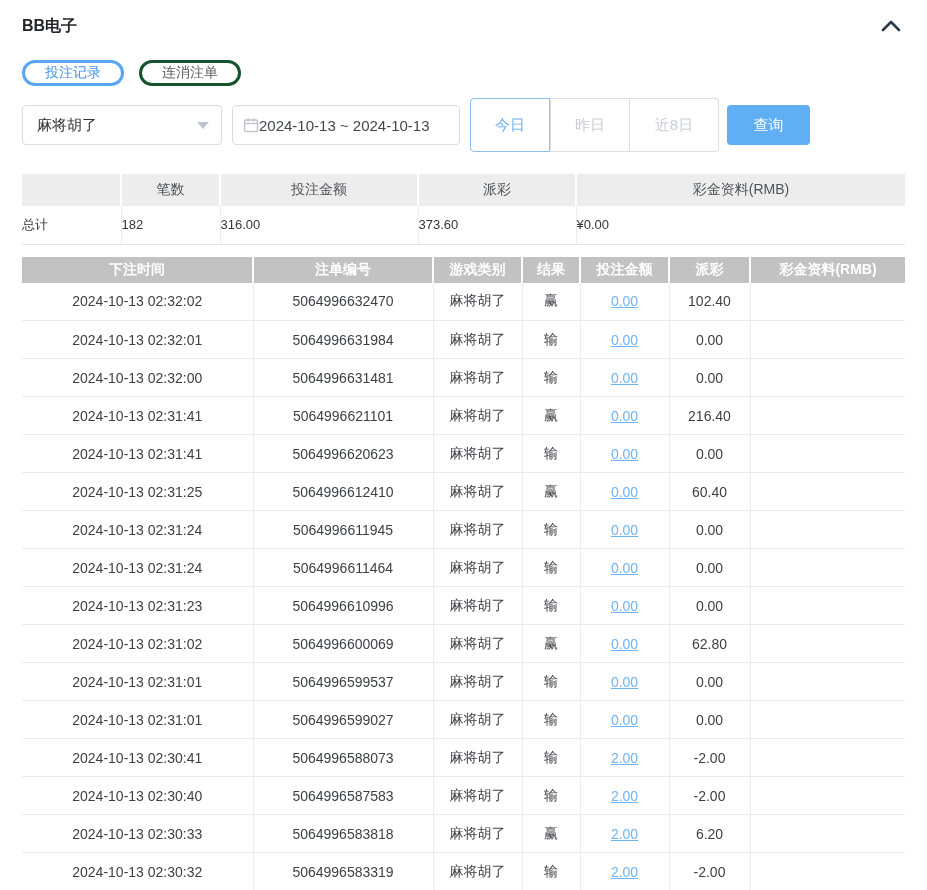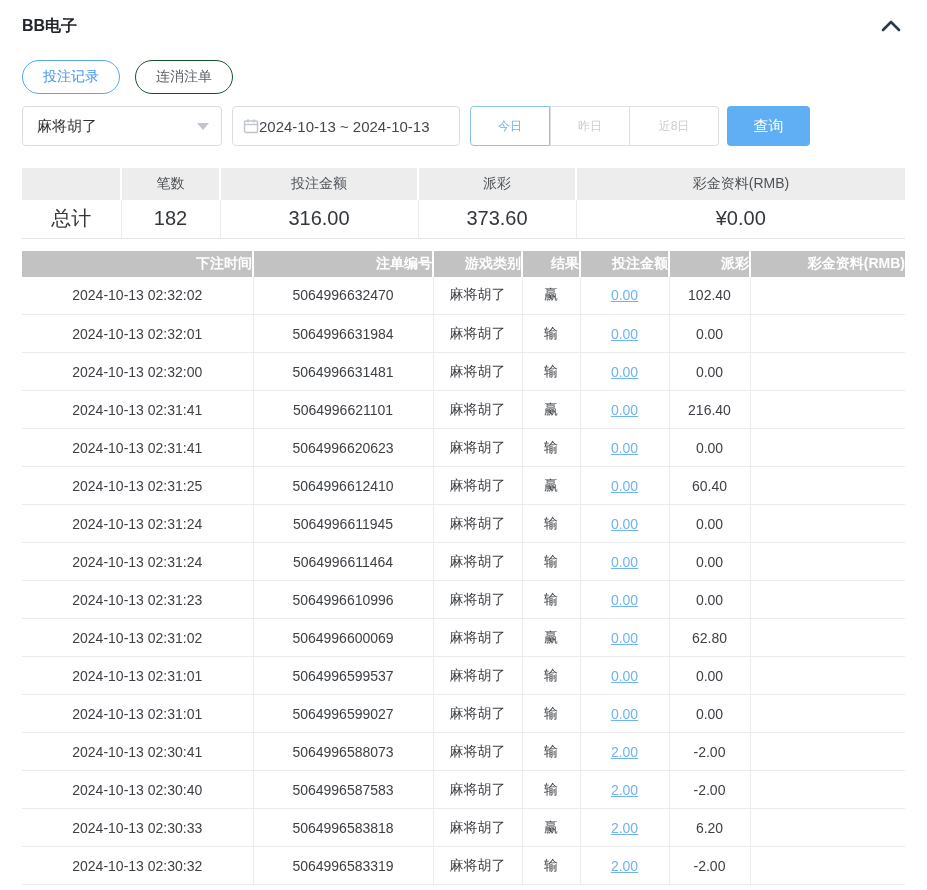--- a/index.html
+++ b/index.html
@@ -12,22 +12,22 @@
   .page { padding: 16px 22px 0 22px; }
 
   
   .panel-header { display: flex; justify-content: space-between; height: 22px; }
   .panel-title { font-size: 16px; font-weight: bold; color: #23262b; }
   .collapse-btn { width: 24px; height: 20px; display: flex; align-items: center; justify-content: center; cursor: pointer; margin-right: 2px; }
 
   
   .tabs { margin-top: 22px; display: flex; gap: 15px; }
   .tab {
-    height: 34px; padding: 0 20px; border-radius: 18px; background: #fff;
-    border: 1px solid #14532d; color: #5a5e66; font-size: 14px; cursor: pointer;
+    height: 26px; padding: 0 20px; border-radius: 18px; background: #fff;
+    border: 3px solid #14532d; color: #5a5e66; font-size: 14px; cursor: pointer;
     font-family: inherit;
   }
   .tab.active { border-color: #58a6f2; color: #3f95ef; }
 
   
   .filter-row { margin-top: 12px; display: flex; align-items: center; }
   .select-box {
     width: 200px; height: 40px; border: 1px solid #d9dce3; border-radius: 4px;
     display: flex; align-items: center; justify-content: space-between;
     padding: 0 12px 0 14px; cursor: pointer; color: #303133; font-size: 15px;
@@ -36,52 +36,52 @@
     width: 0; height: 0; border-left: 6px solid transparent; border-right: 6px solid transparent;
     border-top: 7px solid #c0c4cc;
   }
   .date-box {
     margin-left: 10px; width: 228px; height: 40px; border: 1px solid #d9dce3; border-radius: 4px;
     display: flex; align-items: center; padding: 0 10px; cursor: pointer;
     color: #43474d; font-size: 15px; white-space: nowrap;
   }
   .btn-group { display: flex; margin-left: 10px; }
   .qbtn {
-    height: 40px; width: 80px; background: #fff; border: 1px solid #dcdfe6;
-    color: #c8cdd4; font-size: 12px; cursor: pointer; font-family: inherit;
+    height: 54px; width: 80px; background: #fff; border: 1px solid #dcdfe6;
+    color: #c8cdd4; font-size: 15px; cursor: pointer; font-family: inherit;
   }
   .qbtn + .qbtn { border-left: none; }
   .qbtn.first { border-radius: 4px 0 0 4px; }
   .qbtn.last { border-radius: 0 4px 4px 0; width: 89px; }
   .qbtn.active { border: 1px solid #8cc0f2; color: #6fb0ef; }
   .qbtn.active + .qbtn { border-left: 1px solid #dcdfe6; }
   .search-btn {
     margin-left: 8px; width: 83px; height: 40px; border: none; border-radius: 4px;
     background: #60aef3; color: #fff; font-size: 15px; cursor: pointer; font-family: inherit;
   }
 
   
   table { border-collapse: collapse; table-layout: fixed; width: 883px; }
   .summary { margin-top: 22px; }
   .summary th {
     background: #ededed; height: 32px; font-weight: normal; color: #4e5358;
     font-size: 14px; text-align: center; border-left: 2px solid #fff;
   }
   .summary th:first-child { border-left: none; }
   .summary td {
-    height: 38px; text-align: center; color: #33363b; font-size: 20px;
+    height: 38px; text-align: left; color: #33363b; font-size: 13px;
     border-bottom: 1px solid #e4e4e4; border-left: 1px solid #ececec;
   }
   .summary td:first-child { border-left: none; }
 
   
   .records { margin-top: 12px; }
   .records th {
     background: #c2c2c2; color: #fff; height: 26px; font-size: 14px; font-weight: bold;
-    text-align: right; border-left: 2px solid #fff;
+    text-align: center; border-left: 2px solid #fff;
   }
   .records th:first-child { border-left: none; }
   .records td {
     height: 38px; text-align: center; font-size: 14px; color: #3c3f44;
     border-bottom: 1px solid #ebebeb; border-left: 1px solid #ececec;
     white-space: nowrap; overflow: hidden;
   }
   .records td:first-child { border-left: none; }
   a.bet-link { color: #6fb3f3; text-decoration: underline; cursor: pointer; }
   .neg { color: #f15f5f; }

